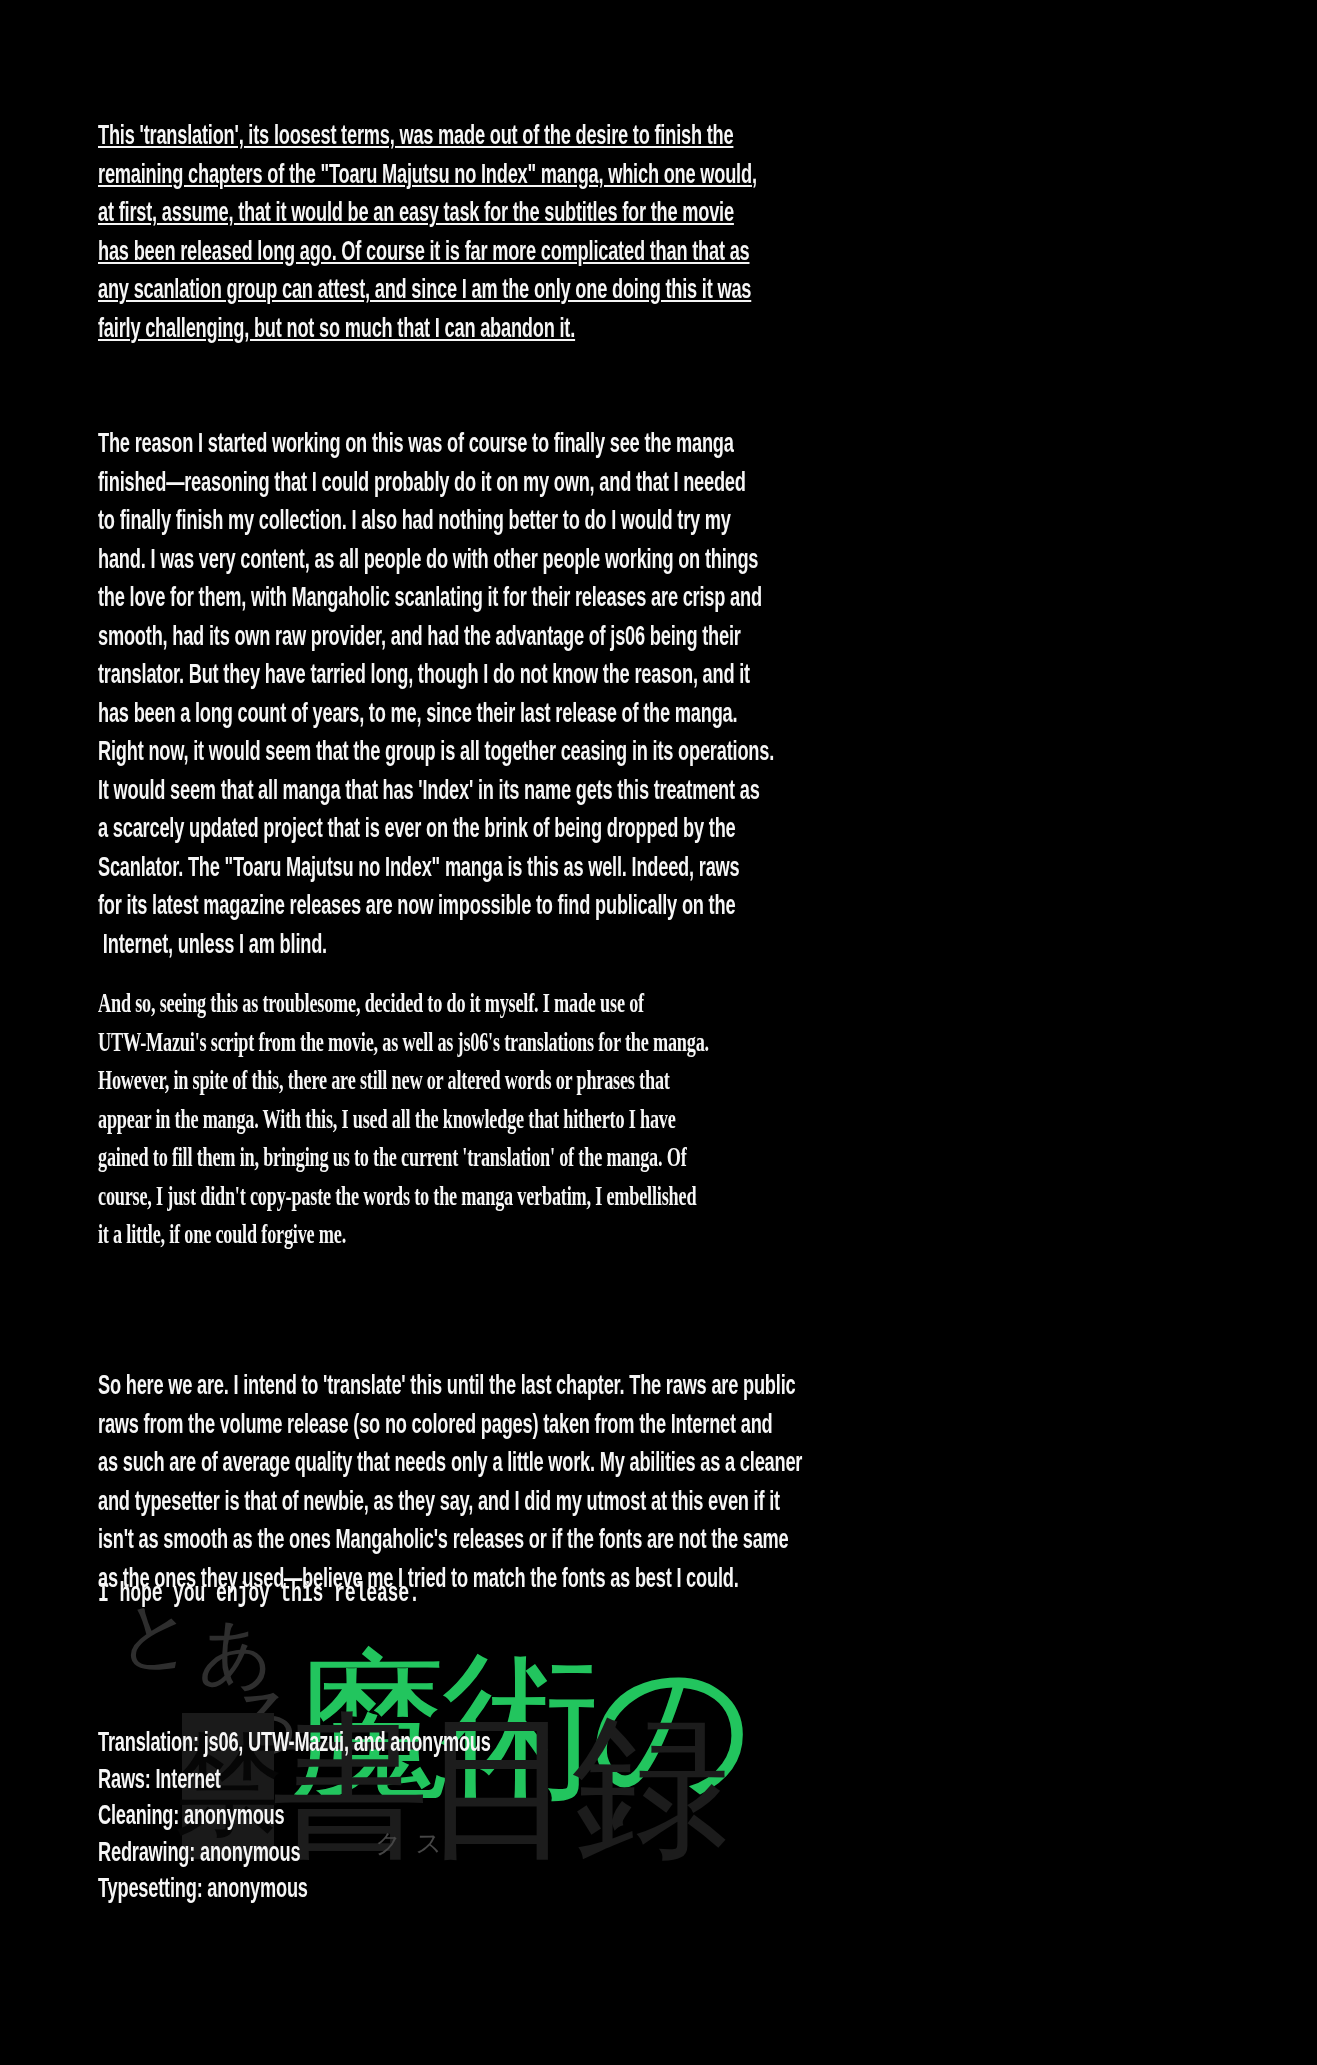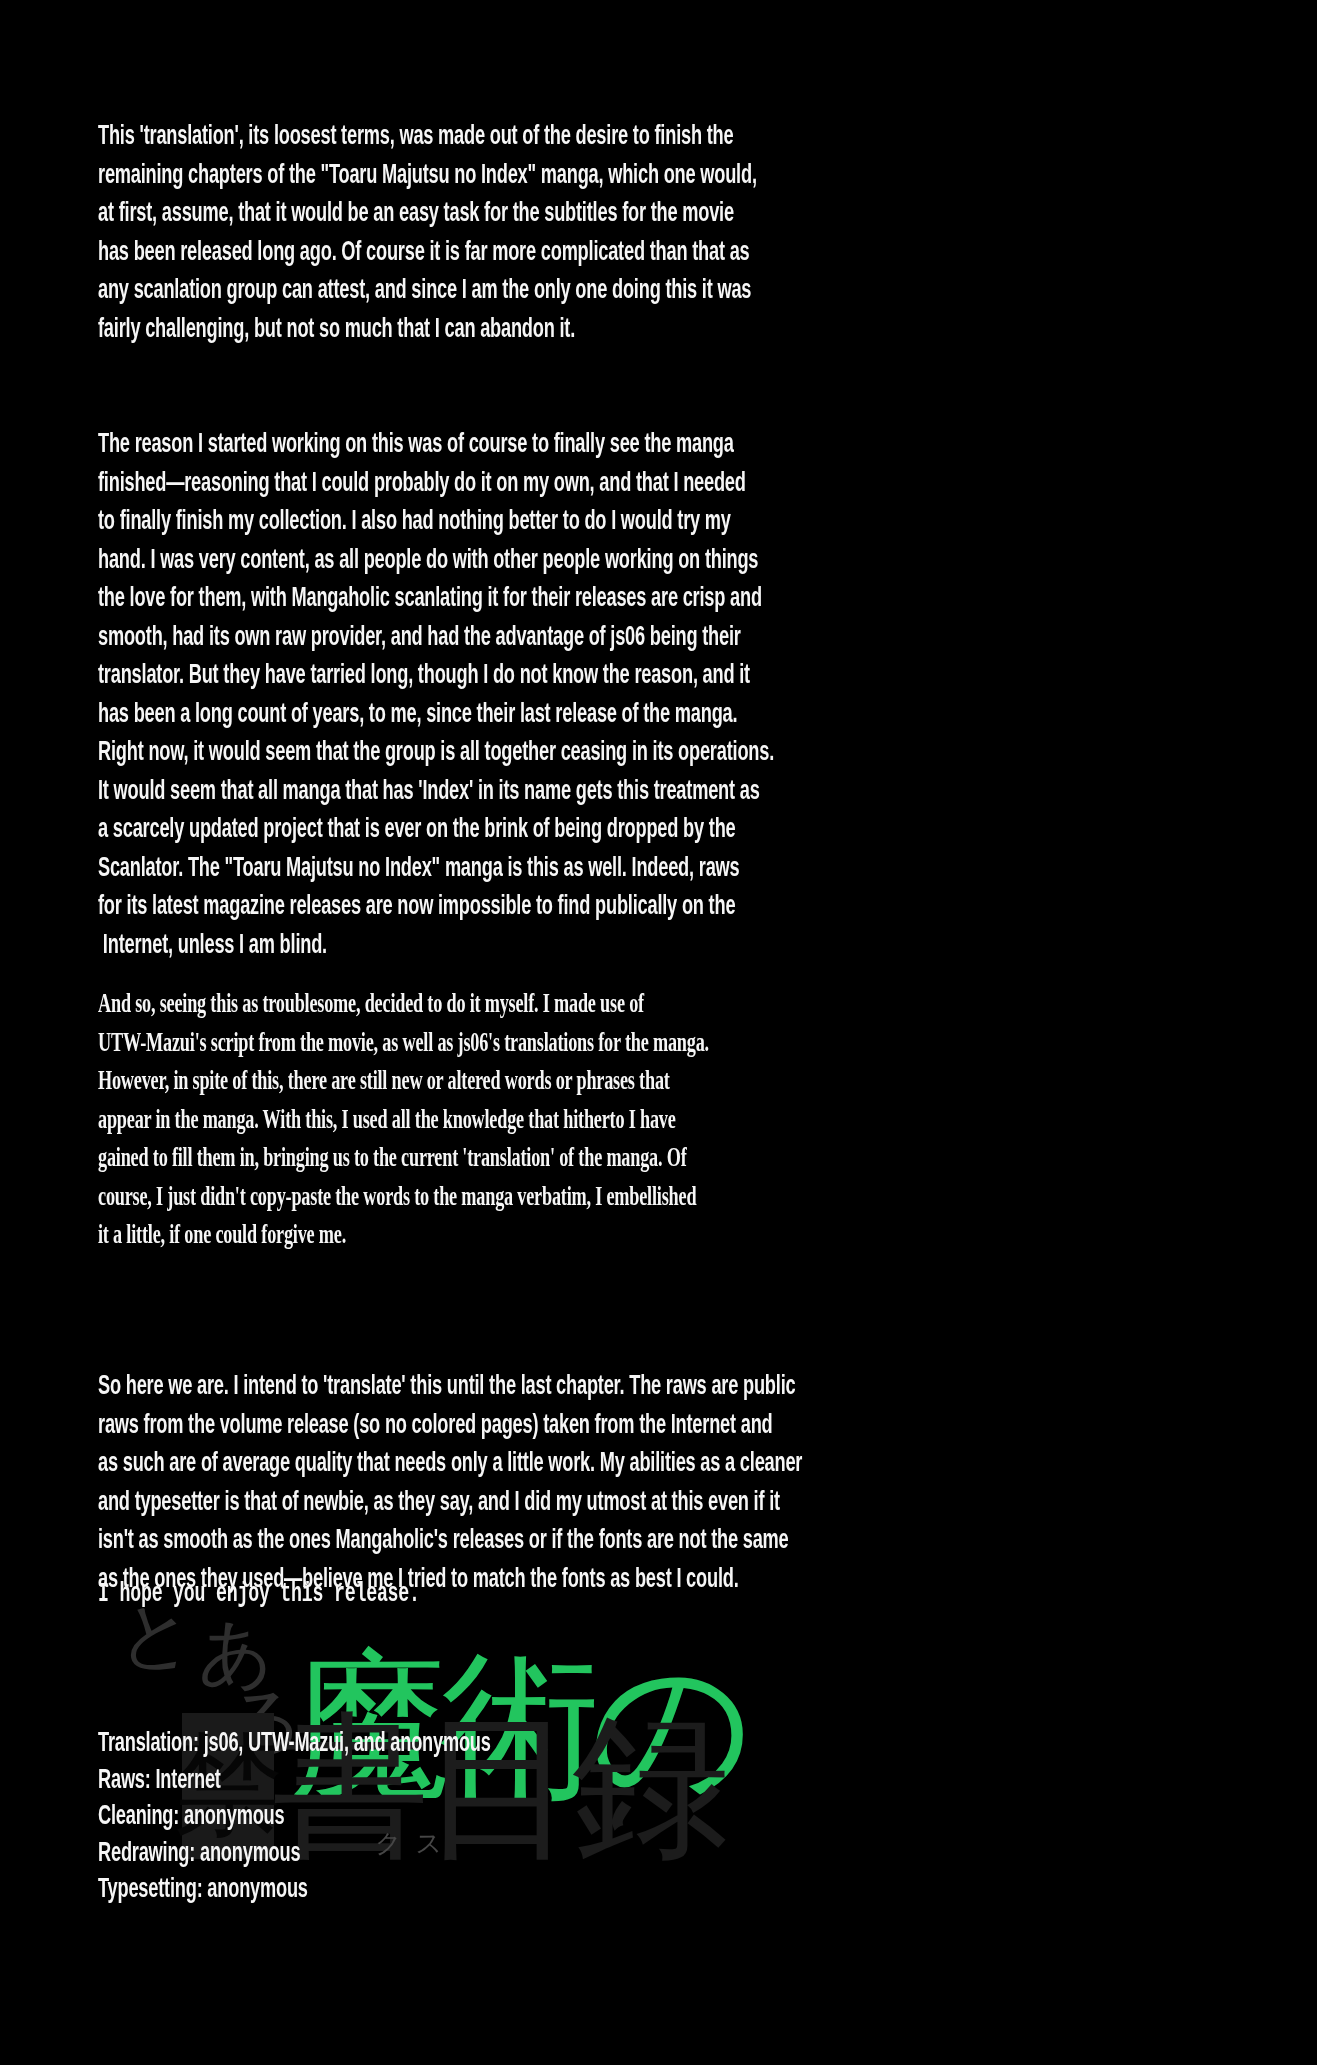--- a/index.html
+++ b/index.html
@@ -52,21 +52,21 @@
   <span class="bg bg-toaru-to">と</span>
   <span class="bg bg-toaru-a">あ</span>
   <span class="bg bg-toaru-ru">る</span>
   <span class="bg bg-majutsu">魔術の</span>
   <div class="bg bg-kinsho-box">
     <span class="glyph">禁</span>
   </div>
   <span class="bg bg-mokuroku">書目録</span>
   <span class="bg bg-furigana">クス</span>
 
-  <div class="textblock" style="top:116px;">
+  <div class="textblock" style="top:116px;text-decoration:underline;">
       <div class="line">This 'translation', its loosest terms, was made out of the desire to finish the</div>
       <div class="line">remaining chapters of the "Toaru Majutsu no Index" manga, which one would,</div>
       <div class="line">at first, assume, that it would be an easy task for the subtitles for the movie</div>
       <div class="line">has been released long ago. Of course it is far more complicated than that as</div>
       <div class="line">any scanlation group can attest, and since I am the only one doing this it was</div>
       <div class="line">fairly challenging, but not so much that I can abandon it.</div>
     </div>
   <div class="textblock" style="top:424px;">
       <div class="line">The reason I started working on this was of course to finally see the manga</div>
       <div class="line">finished—reasoning that I could probably do it on my own, and that I needed</div>

